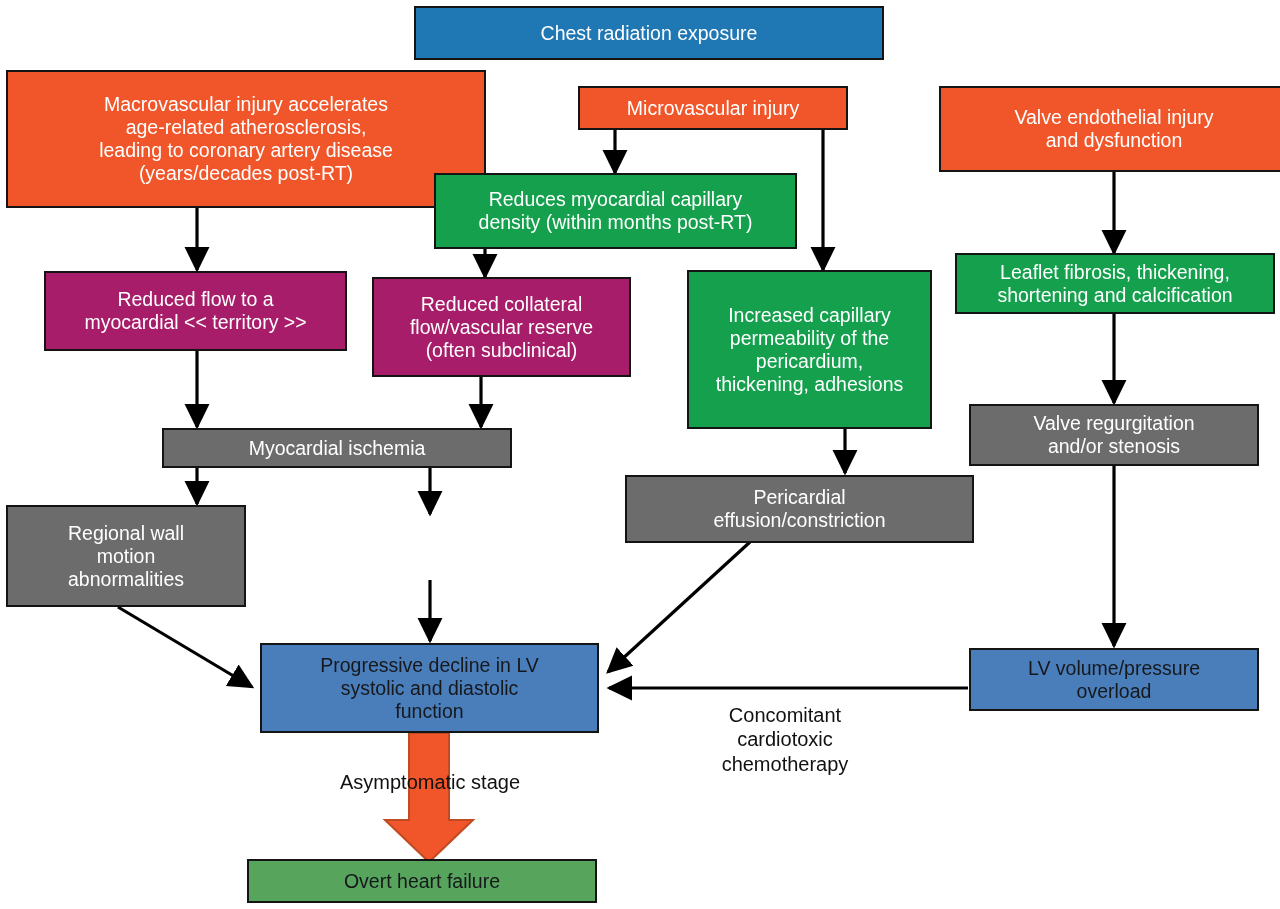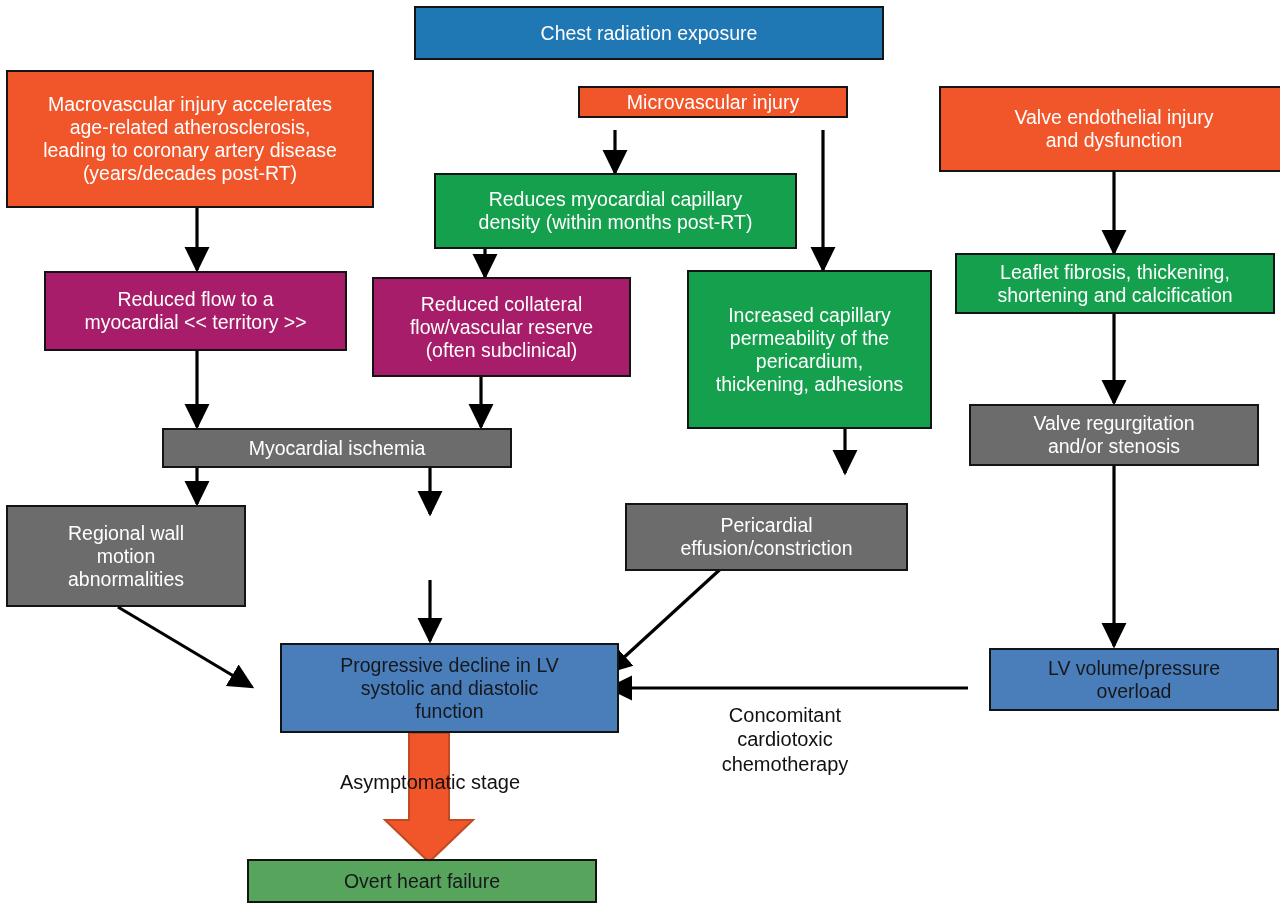--- a/index.html
+++ b/index.html
@@ -27,21 +27,21 @@
     font-size: 19.5px;
     padding: 2px 6px;
     white-space: pre-line;
     z-index: 3;
   }
   .n-orange   { background: #F0562A; color: #ffffff; }
   .n-blue     { background: #1F77B4; color: #ffffff; }
   .n-green    { background: #14A04D; color: #ffffff; }
   .n-magenta  { background: #A71D69; color: #ffffff; }
   .n-gray     { background: #6C6C6C; color: #ffffff; }
-  .n-steel    { background: #4A7EBB; color: #16181C; margin-left: 20px; }
+  .n-steel    { background: #4A7EBB; color: #16181C; }
   .n-lgreen   { background: #57A45D; color: #16181C; }
 
   .anno {
     position: absolute;
     color: #111111;
     font-size: 20px;
     line-height: 1.22;
     text-align: center;
     white-space: pre-line;
     z-index: 6;
@@ -109,26 +109,26 @@
       <path d="M750,542 L608,672"></path>
 
       <path d="M968,688 L609,688"></path>
 
       <path d="M1114,466 L1114,646"></path>
     </g>
   </svg>
 
   <div class="node n-blue" style="left:414px; top:6px; width:470px; height:54px;">Chest radiation exposure</div>
 
-  <div class="node n-orange" style="left:6px; top:70px; width:368px; height:138px;">Macrovascular injury accelerates
+  <div class="node n-orange" style="left:6px; top:70px; width:480px; height:138px;">Macrovascular injury accelerates
 age-related atherosclerosis,
 leading to coronary artery disease
 (years/decades post-RT)</div>
 
-  <div class="node n-orange" style="left:578px; top:86px; width:270px; height:32px;">Microvascular injury</div>
+  <div class="node n-orange" style="left:578px; top:86px; width:270px; height:44px;">Microvascular injury</div>
 
   <div class="node n-orange" style="left:939px; top:86px; width:350px; height:86px;">Valve endothelial injury
 and dysfunction</div>
 
   <div class="node n-green" style="left:434px; top:173px; width:363px; height:76px;">Reduces myocardial capillary
 density (within months post-RT)</div>
 
   <div class="node n-green" style="left:955px; top:253px; width:320px; height:61px;">Leaflet fibrosis, thickening,
 shortening and calcification</div>
 
@@ -142,21 +142,21 @@
   <div class="node n-green" style="left:687px; top:270px; width:245px; height:159px;">Increased capillary
 permeability of the
 pericardium,
 thickening, adhesions</div>
 
   <div class="node n-gray" style="left:969px; top:404px; width:290px; height:62px;">Valve regurgitation
 and/or stenosis</div>
 
   <div class="node n-gray" style="left:162px; top:428px; width:350px; height:40px;">Myocardial ischemia</div>
 
-  <div class="node n-gray" style="left:625px; top:475px; width:283px; height:68px;margin-top:28px;">Pericardial
+  <div class="node n-gray" style="left:625px; top:475px; width:349px; height:68px;">Pericardial
 effusion/constriction</div>
 
   <div class="node n-gray" style="left:6px; top:505px; width:240px; height:102px;">Regional wall
 motion
 abnormalities</div>
 
 
   <div class="node n-steel" style="left:260px; top:643px; width:339px; height:90px;">Progressive decline in LV
 systolic and diastolic
 function</div>

